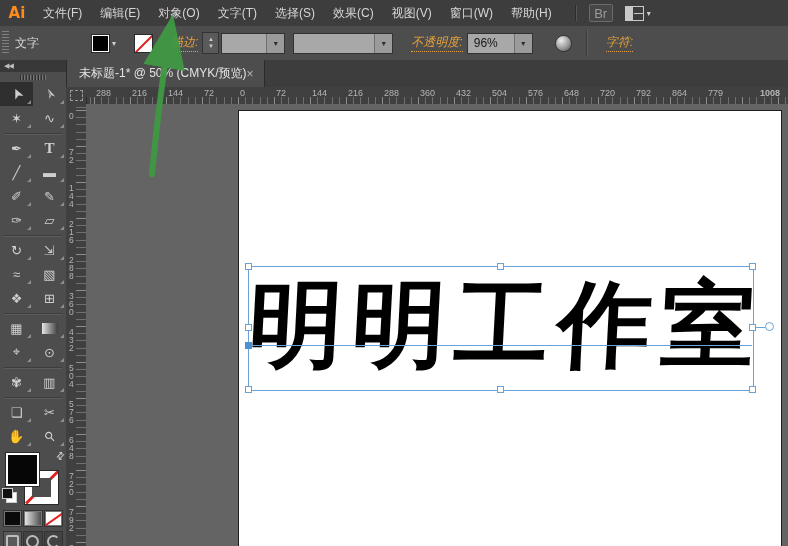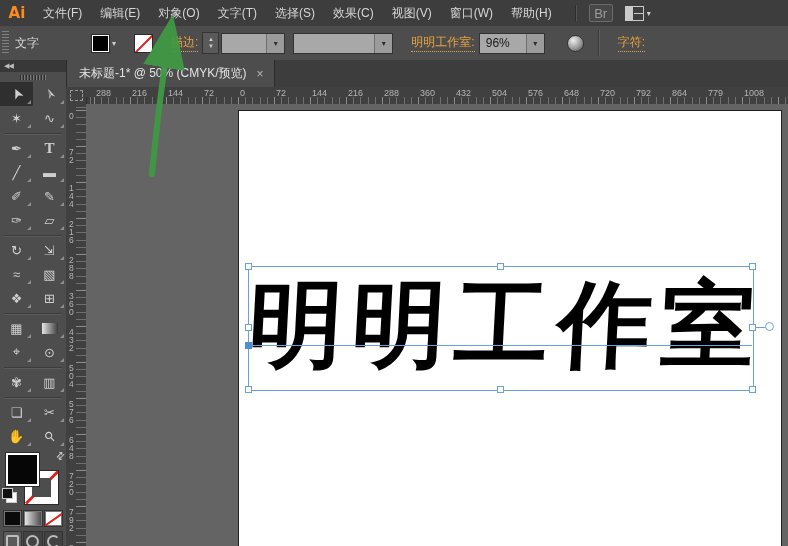--- a/index.html
+++ b/index.html
@@ -26,21 +26,21 @@
   .controlbar{position:absolute;left:0;top:26px;width:788px;height:34px;background:#4d4d4d;
               border-bottom:1px solid #303030;display:flex;align-items:center;color:#dcdcdc;font-size:12px;}
   .cb-grip{width:7px;height:24px;margin:0 6px 0 2px;background:repeating-linear-gradient(#808080 0 1px,transparent 1px 3px);}
   .cb-label{margin-right:52px;}
   .swatch{position:relative;width:17px;height:17px;border:1px solid #2b2b2b;box-shadow:inset 0 0 0 1px #fff;}
   .fill-swatch{background:#000;}
   .stroke-swatch{margin-left:14px;background:#fff;overflow:hidden;}
   .stroke-swatch:after{content:"";position:absolute;left:-3px;top:7px;width:26px;height:2px;background:#d22;
                        transform:rotate(-45deg);}
   .sw-caret{margin:0 4px 0 2px;font-size:8px;color:#cfcfcf;}
-  .cb-link{color:#e9a33c;border-bottom:1px dotted #e9a33c;margin:0 4px 0 18px;cursor:pointer;}
+  .cb-link{color:#e9a33c;border-bottom:1px dotted #e9a33c;margin:0 4px 0 18px;cursor:pointer;font-style:italic;}
   .stepper{width:15px;height:20px;background:#5a5a5a;border:1px solid #333;display:flex;flex-direction:column;
            align-items:center;justify-content:center;font-size:6px;color:#ccc;line-height:7px;margin-right:2px;}
   .combo{height:19px;background:#a8a8a8;border:1px solid #323232;display:flex;align-items:center;
          color:#181818;position:relative;}
   .combo .cdrop{position:absolute;right:0;top:0;bottom:0;width:17px;background:#9b9b9b;border-left:1px solid #6f6f6f;
                 display:flex;align-items:center;justify-content:center;font-size:8px;color:#2c2c2c;}
   .combo.c1{width:62px;}
   .combo.c2{width:98px;margin-left:8px;}
   .combo.cop{width:58px;padding-left:6px;}
   .style-circle{width:15px;height:15px;border-radius:50%;margin-left:22px;
@@ -89,21 +89,21 @@
   .ap-none:after{content:"";position:absolute;left:-4px;top:6px;width:30px;height:2px;background:#d22;transform:rotate(-35deg);}
   .modes-row{display:flex;gap:1px;padding:4px 3px 0;}
   .mode-btn{width:20px;height:18px;background:#424242;border:1px solid #333;display:flex;align-items:center;justify-content:center;}
   .mode-btn.sel{background:#5a5a5a;}
   .mode-shape{width:9px;height:9px;border:2px solid #bdbdbd;border-radius:2px;}
   .mode-btn:nth-child(2) .mode-shape{border-radius:50%;}
   .mode-btn:nth-child(3) .mode-shape{border-radius:50%;border-right-color:transparent;}
   
   .tabrow{position:absolute;left:66px;top:60px;width:722px;height:27px;background:#3d3d3d;border-bottom:1px solid #2b2b2b;display:flex;}
   .doc-tab{height:27px;background:#4d4d4d;border-right:1px solid #2b2b2b;border-left:1px solid #2b2b2b;
-           display:flex;align-items:center;padding:0 10px 0 12px;color:#e2e2e2;font-size:12px;gap:10px;}
+           display:flex;align-items:center;padding:0 10px 0 12px;color:#e2e2e2;font-size:12px;}
   .tab-close{color:#b5b5b5;font-size:12px;cursor:pointer;}
   
   .hruler{position:absolute;left:66px;top:87px;width:722px;height:17px;background:#404040;border-bottom:1px solid #2b2b2b;}
   .ruler-corner{position:absolute;left:0;top:0;width:20px;height:17px;border-right:1px solid #2b2b2b;}
   .ruler-corner i{position:absolute;left:4px;top:3px;width:11px;height:9px;border:1px dashed #9a9a9a;}
   .hlabels{position:absolute;left:20px;top:0;right:0;bottom:0;overflow:hidden;
      background:
        repeating-linear-gradient(90deg,#8d8d8d 0 1px,transparent 1px 36px),
        repeating-linear-gradient(90deg,#6f6f6f 0 1px,transparent 1px 7.2px);
      background-position:8px 0,8px 0;background-size:auto 100%,auto 100%;
@@ -170,21 +170,21 @@
     <span class="stepper">
         <span>▲</span>
         <span>▼</span>
       </span>
     <span class="combo c1">
         <span class="cdrop">▾</span>
       </span>
     <span class="combo c2">
         <span class="cdrop">▾</span>
       </span>
-    <span class="cb-link">明明工作室:</span>
+    <span class="cb-link">不透明度:</span>
     <span class="combo cop">
       <span>96%</span>
       <span class="cdrop">▾</span>
     </span>
     <span class="style-circle"></span>
     <span class="cb-vsep"></span>
     <span class="cb-link">字符:</span>
   </div>
 
   <div class="tools-panel">
@@ -336,21 +336,21 @@
         <span class="hlab" style="left: 296px;">288</span>
         <span class="hlab" style="left: 332px;">360</span>
         <span class="hlab" style="left: 368px;">432</span>
         <span class="hlab" style="left: 404px;">504</span>
         <span class="hlab" style="left: 440px;">576</span>
         <span class="hlab" style="left: 476px;">648</span>
         <span class="hlab" style="left: 512px;">720</span>
         <span class="hlab" style="left: 548px;">792</span>
         <span class="hlab" style="left: 584px;">864</span>
         <span class="hlab" style="left: 620px;">779</span>
-        <span class="hlab" style="left: 656px;">1008</span>
+        <span class="hlab" style="left: 672px; font-weight: bold;">1008</span>
       </div>
   </div>
   <div class="vruler">
     <div class="vticks"></div>
     <div></div>
   <span class="vlab" style="top: 6px;">0</span>
       <span class="vlab" style="top: 42px;">72</span>
       <span class="vlab" style="top: 78px;">144</span>
       <span class="vlab" style="top: 114px;">216</span>
       <span class="vlab" style="top: 150px;">288</span>

